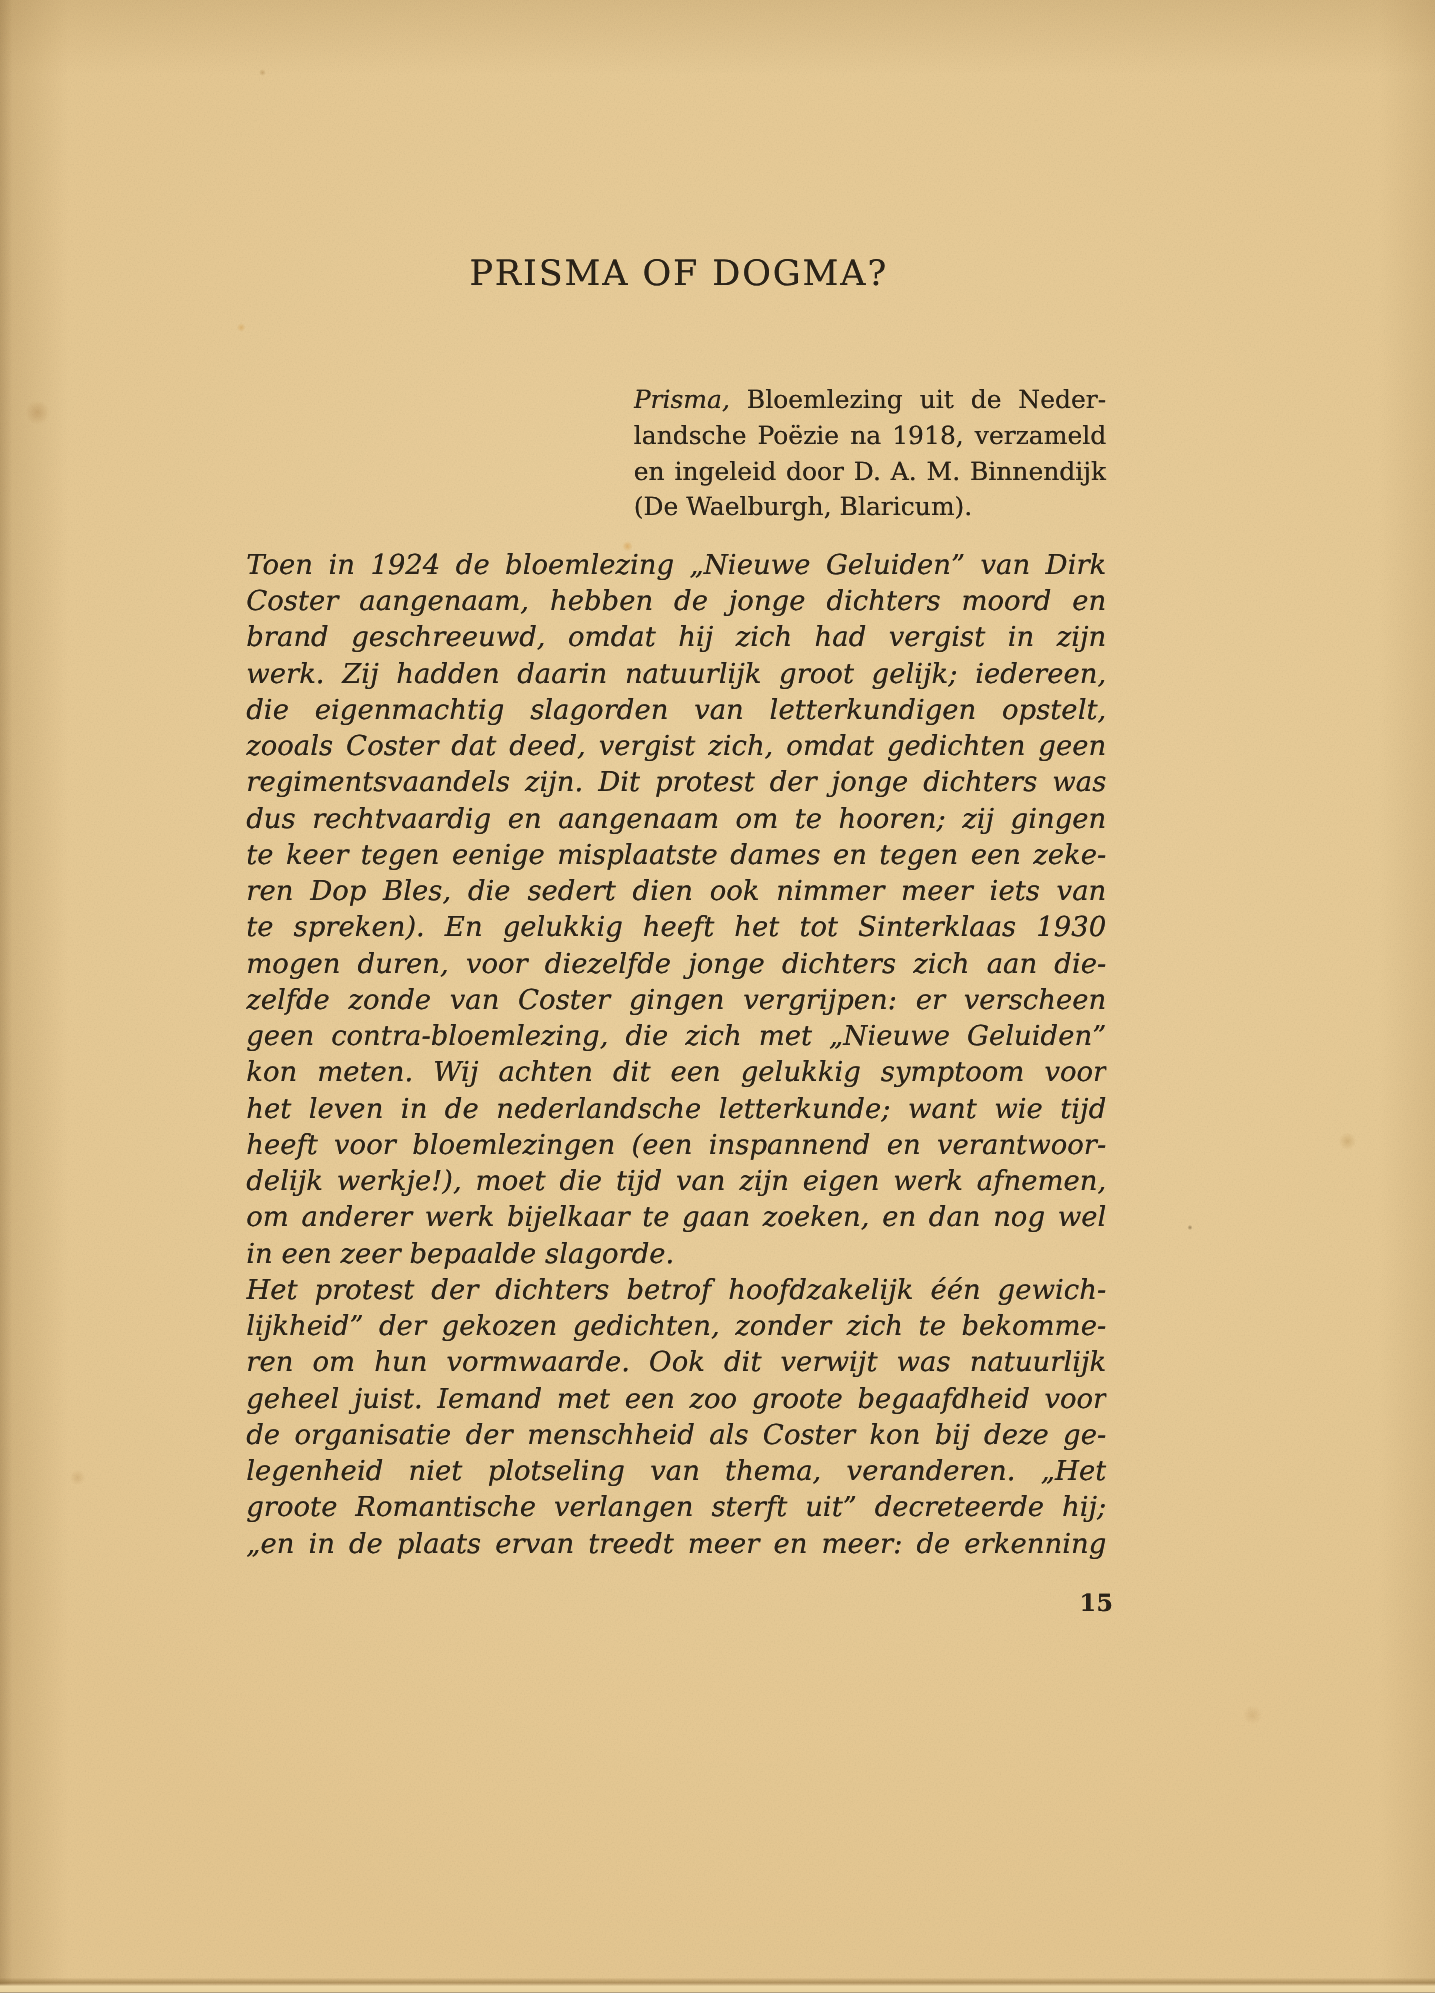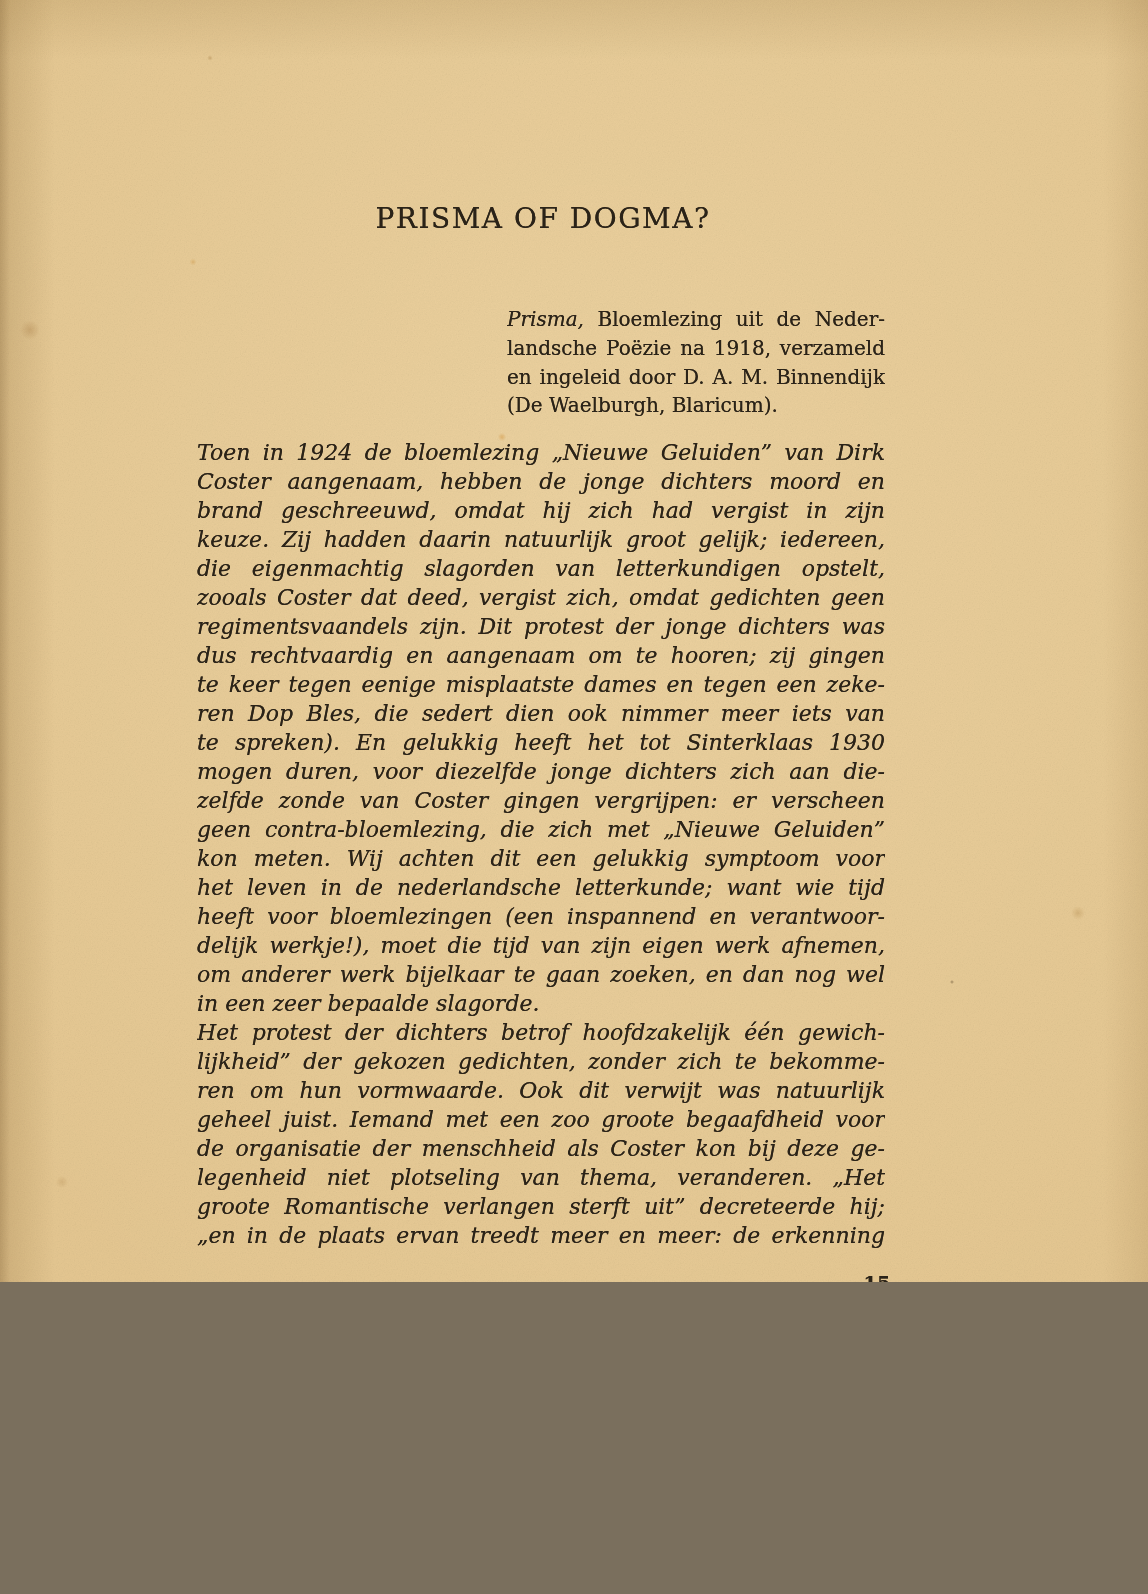--- a/index.html
+++ b/index.html
@@ -1,18 +1,18 @@
 <!DOCTYPE html>
 <html lang="nl"><head>
 <meta charset="utf-8">
 <style>
   html,body{margin:0;padding:0;background:#7a6f5d;}
   .paper{
     position:relative;
-    width:1148px;height:1282px;
+    width:1148px;height:1594px;
     overflow:hidden;
     font-family:"DejaVu Serif","Liberation Serif",serif;
     color:#2b2318;
     background-color:#e5c791;
     background-image:
       radial-gradient(circle 6px  at 502px  437px,  rgba(205,125,20,0.35), rgba(205,125,20,0) 70%),
       radial-gradient(circle 5px  at 193px  262px,  rgba(200,130,30,0.30), rgba(200,130,30,0) 70%),
       radial-gradient(circle 10px at 1078px 913px,  rgba(150,100,30,0.22), rgba(150,100,30,0) 70%),
       radial-gradient(circle 3px  at 952px  982px,  rgba(70,50,25,0.45),   rgba(70,50,25,0)   70%),
       radial-gradient(circle 14px at 30px   330px,  rgba(150,100,40,0.25), rgba(150,100,40,0) 70%),
@@ -65,21 +65,21 @@
     <div class="cline fill"><span class="ital">Prisma,</span><span> Bloemlezing uit de Neder-</span></div>
     <div class="cline fill">landsche Poëzie na 1918, verzameld</div>
     <div class="cline fill">en ingeleid door D. A. M. Binnendijk</div>
     <div class="cline">(De Waelburgh, Blaricum).</div>
   </div>
 
   <div class="bodytext ink">
       <div class="bline">Toen in 1924 de bloemlezing „Nieuwe Geluiden” van Dirk</div>
       <div class="bline">Coster aangenaam, hebben de jonge dichters moord en</div>
       <div class="bline">brand geschreeuwd, omdat hij zich had vergist in zijn</div>
-      <div class="bline">keuze. Zij hadden daarin natuurlijk groot gelijk; iedereen,</div>
+      <div class="bline">werk. Zij hadden daarin natuurlijk groot gelijk; iedereen,</div>
       <div class="bline">die eigenmachtig slagorden van letterkundigen opstelt,</div>
       <div class="bline">zooals Coster dat deed, vergist zich, omdat gedichten geen</div>
       <div class="bline">regimentsvaandels zijn. Dit protest der jonge dichters was</div>
       <div class="bline">dus rechtvaardig en aangenaam om te hooren; zij gingen</div>
       <div class="bline">te keer tegen eenige misplaatste dames en tegen een zeke-</div>
       <div class="bline">ren Dop Bles, die sedert dien ook nimmer meer iets van</div>
       <div class="bline">te spreken). En gelukkig heeft het tot Sinterklaas 1930</div>
       <div class="bline">mogen duren, voor diezelfde jonge dichters zich aan die-</div>
       <div class="bline">zelfde zonde van Coster gingen vergrijpen: er verscheen</div>
       <div class="bline">geen contra-bloemlezing, die zich met „Nieuwe Geluiden”</div>

